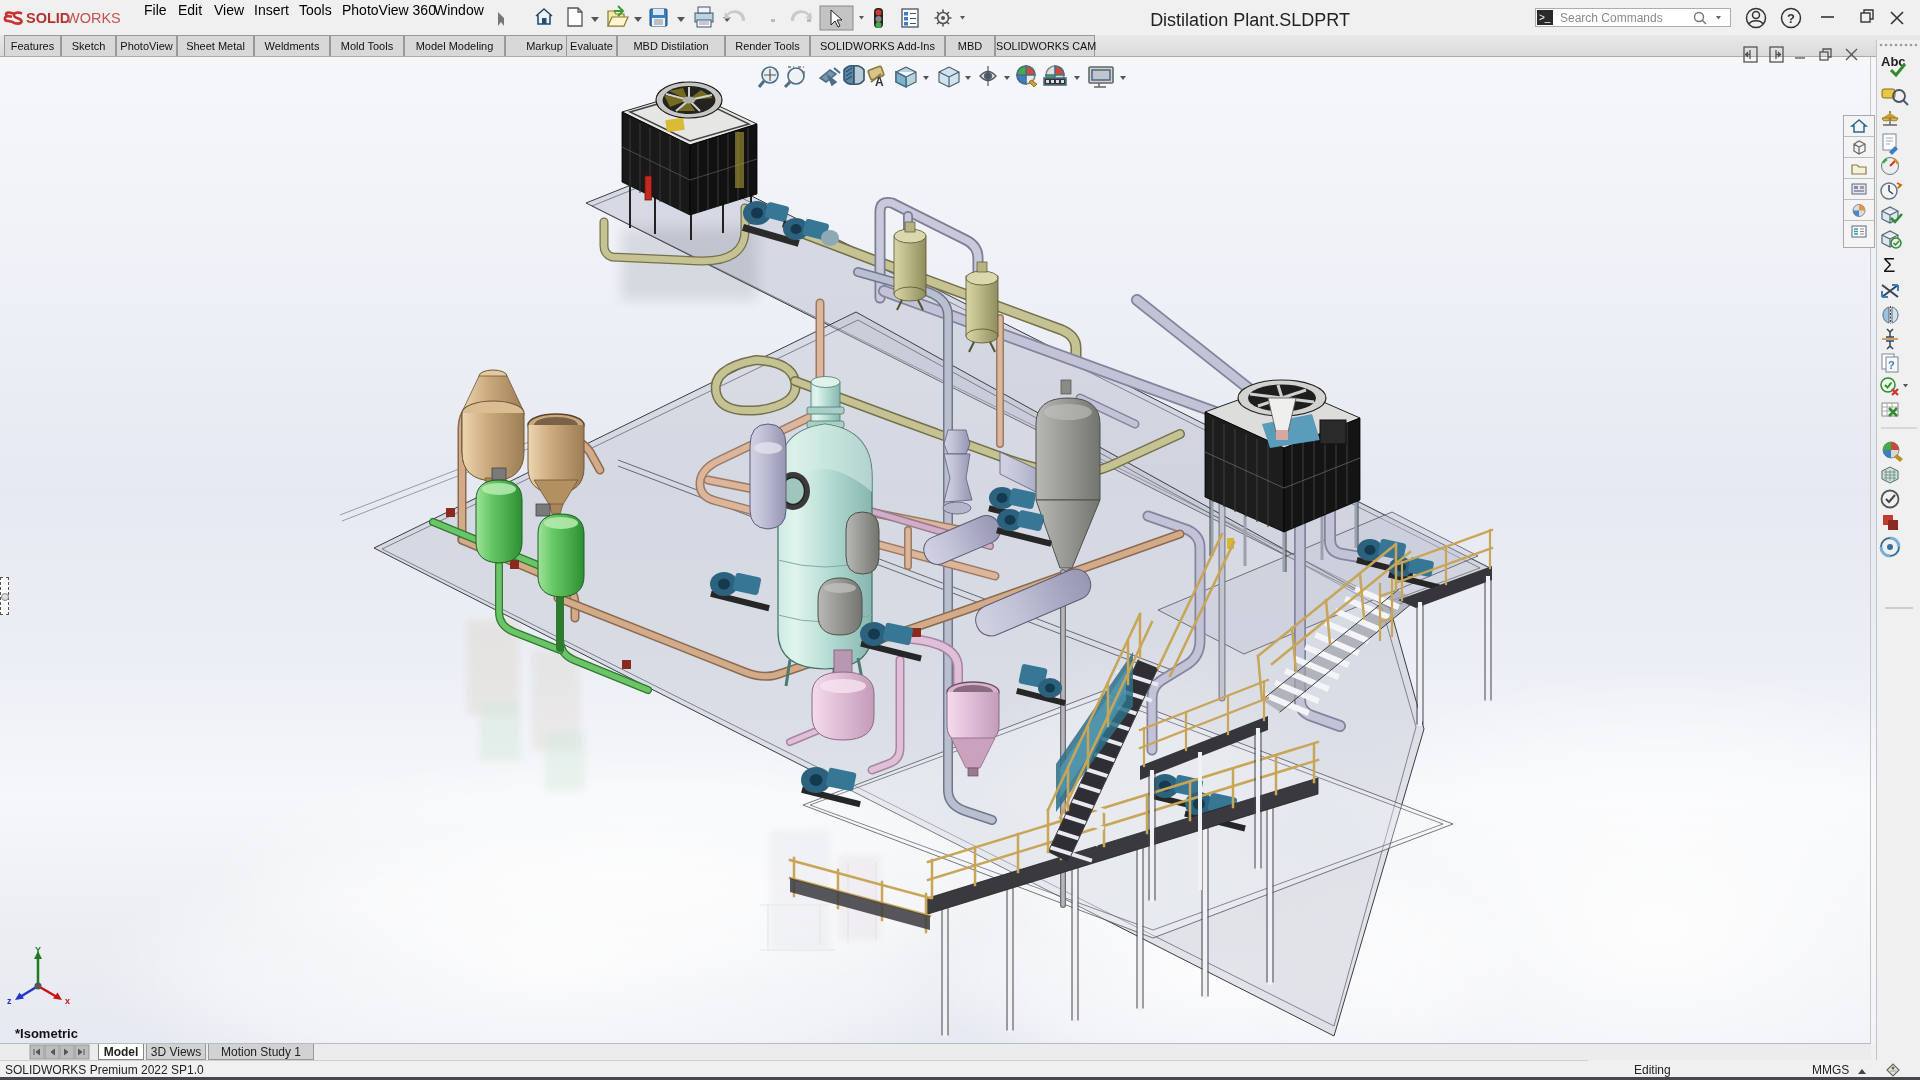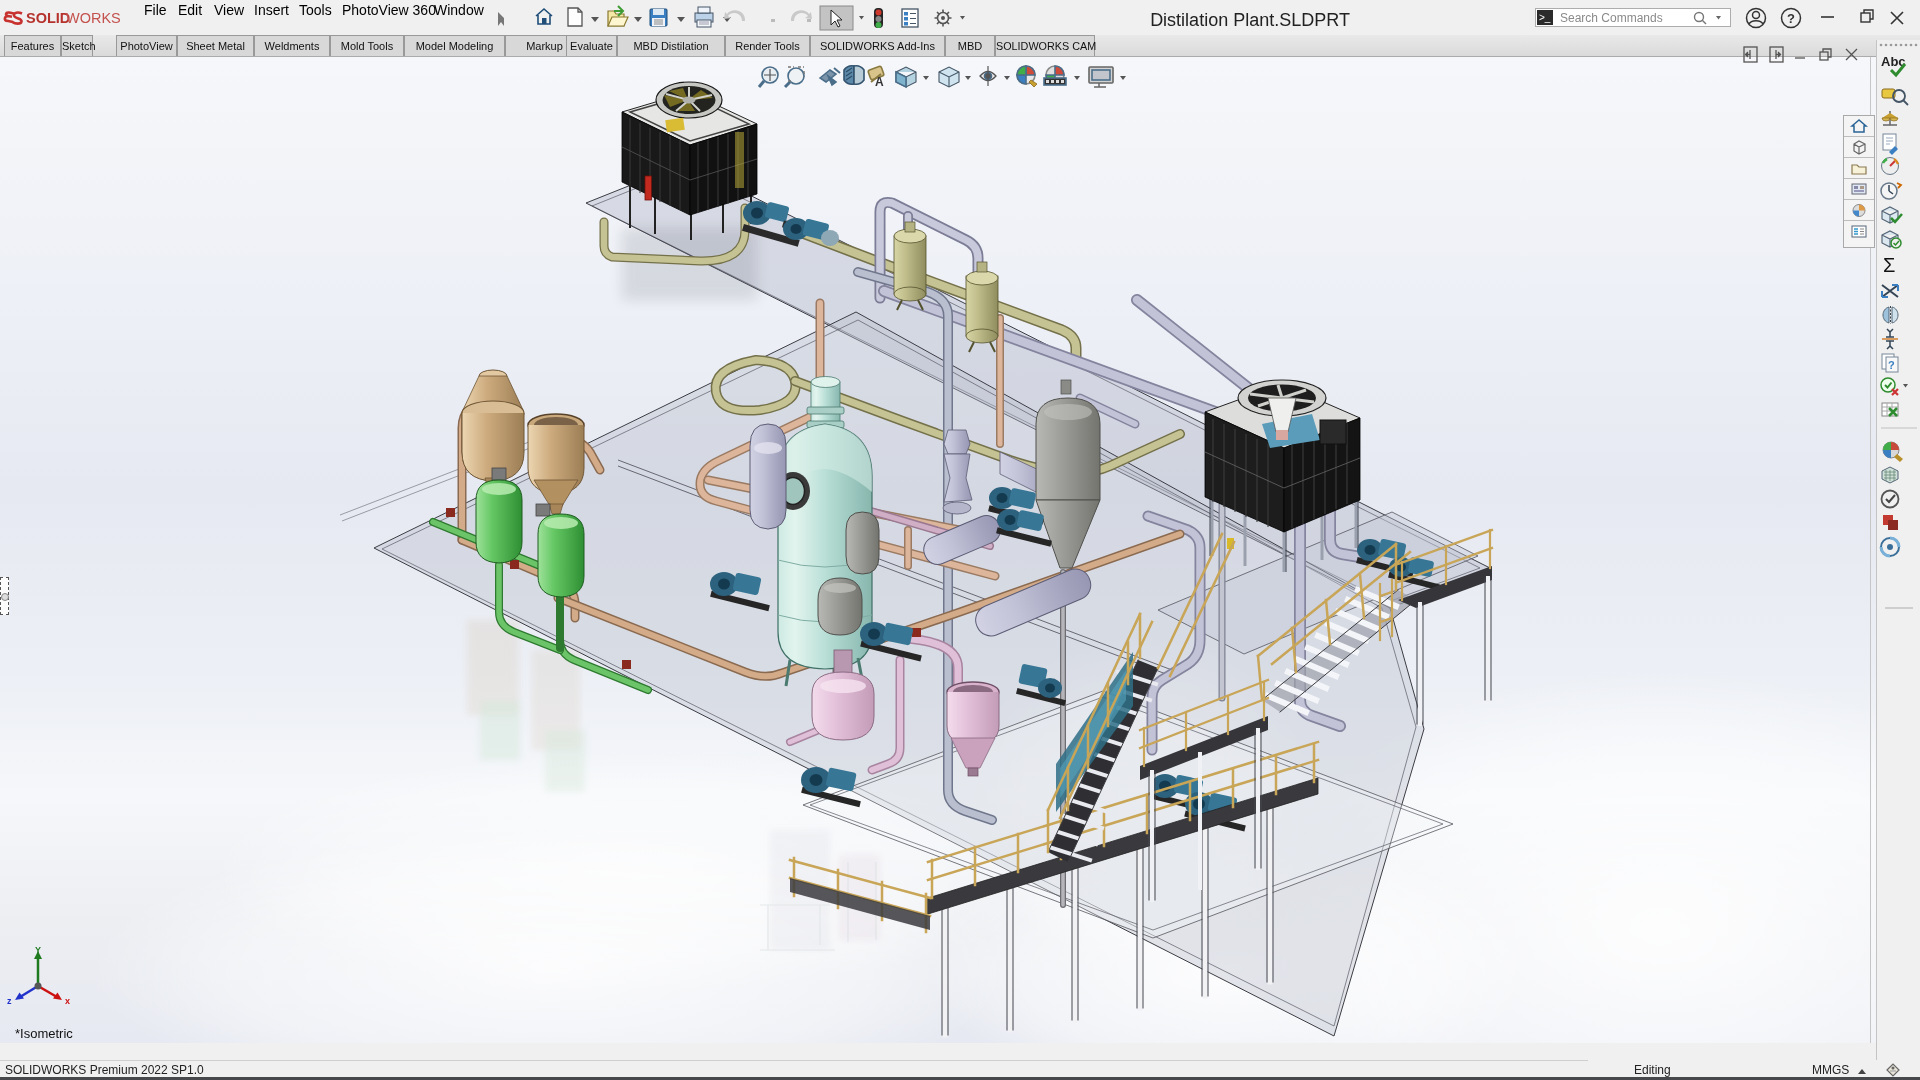--- a/index.html
+++ b/index.html
@@ -1,21 +1,21 @@
 <!DOCTYPE html>
 <html><head><meta charset="utf-8"><style>
 *{margin:0;padding:0;box-sizing:border-box}
 html,body{width:1920px;height:1080px;overflow:hidden;font-family:"Liberation Sans",sans-serif;background:#f0f0f0}
 #app{position:relative;width:1920px;height:1080px}
 #menubar{position:absolute;left:0;top:0;width:1920px;height:35px;background:#f0f0f0}
 .menu{position:absolute;top:2px;font-size:14px;color:#000000}
 #ribbon{position:absolute;left:0;top:35px;width:1920px;height:22px;background:linear-gradient(#e9e9e9,#dadada);border-bottom:1px solid #ababab}
 .rtab{position:absolute;top:0;height:21px;background:#d8d8d8;border:1px solid #999;border-bottom:none;font-size:11px;color:#111;text-align:center;line-height:20px;white-space:nowrap}
 #viewport{position:absolute;left:0;top:57px;width:1876px;height:986px;overflow:hidden}
-#isolabel{position:absolute;left:15px;top:969px;font-size:13px;font-weight:normal;color:#111}
+#isolabel{position:absolute;left:15px;top:969px;font-size:13px;font-weight:bold;color:#111}
 #tabbar{position:absolute;left:0;top:1043px;width:1871px;height:17px;background:#ececec;border-top:1px solid #bbb}
 .btab{position:absolute;top:0;height:16px;font-size:12px;color:#222;text-align:center;line-height:16px;background:#d2d2d2;border:1px solid #999;border-top:none}
 #statusbar{position:absolute;left:0;top:1060px;width:1588px;height:17px;background:#f0f0f0;border-top:1px solid #cfcfcf;font-size:12px;color:#222}
 #bottomstrip{position:absolute;left:0;top:1077px;width:1920px;height:3px;background:#46484c}
 #taskpane{position:absolute;left:1876px;top:40px;width:44px;height:1020px;background:#f0f0f0;border-left:1px solid #c4c4c4}
 #title{position:absolute;left:1100px;top:10px;width:300px;text-align:center;font-size:18px;color:#222}
 #searchbox{position:absolute;left:1535px;top:8px;width:196px;height:19px;background:#fff;border:1px solid #adadad}
 #tpstrip{position:absolute;left:1843px;top:115px;width:32px;height:133px;background:#f4f4f4;border:1px solid #a9a9a9}
 .tpcell{width:30px;height:21px;border-bottom:1px solid #bdbdbd;position:relative}
 #leftfly{position:absolute;left:0px;top:520px;width:9px;height:38px;background:#fdfdfd;border:1px dashed #555}
@@ -119,21 +119,21 @@
       <path d="M91 17 h13" stroke="#333" stroke-width="1.6"></path>
       <g fill="none" stroke="#333" stroke-width="1.4">
           <rect x="131" y="13" width="9" height="9"></rect>
           <path d="M134 13 v-3 h9 v9 h-3"></path>
         </g>
       <path d="M161 12 l12 12 M173 12 l-12 12" stroke="#333" stroke-width="1.6"></path>
     </svg>
   </div>
   <div id="ribbon">
     <span class="rtab" style="left:4px;width:57px">Features</span>
-    <span class="rtab" style="left:61px;width:32px">Sketch</span>
+    <span class="rtab" style="left:61px;width:55px">Sketch</span>
     <span class="rtab" style="left:116px;width:61px">PhotoView</span>
     <span class="rtab" style="left:177px;width:77px">Sheet Metal</span>
     <span class="rtab" style="left:254px;width:76px">Weldments</span>
     <span class="rtab" style="left:330px;width:74px">Mold Tools</span>
     <span class="rtab" style="left:404px;width:101px">Model Modeling</span>
     <span class="rtab" style="left:505px;width:79px">Markup</span>
     <span class="rtab" style="left:566px;width:51px">Evaluate</span>
     <span class="rtab" style="left:617px;width:108px">MBD Distilation</span>
     <span class="rtab" style="left:725px;width:85px">Render Tools</span>
     <span class="rtab" style="left:810px;width:135px">SOLIDWORKS Add-Ins</span>
@@ -849,20 +849,35 @@
         <path d="M10 8 l-2.5 2.5 2.5 2.5" fill="#555"></path>
       <rect x="32" y="3" width="13" height="15"></rect>
         <path d="M38 6 v9 M38 10.5 l4 0"></path>
         <path d="M40 8 l2.5 2.5 -2.5 2.5" fill="#555"></path>
       <path d="M57 14 h10"></path>
       <rect x="82" y="8" width="8" height="8"></rect>
         <path d="M85 8 v-3 h8 v8 h-3"></path>
       <path d="M108 5 l11 11 M119 5 l-11 11"></path>
     </g>
   </svg>
+  <div id="tabbar">
+    <svg width="95" height="16" style="position:absolute;left:0;top:0">
+      <rect x="30" y="1" width="14" height="14" fill="#bdbdbd" stroke="#9a9a9a"></rect>
+      <rect x="45" y="1" width="14" height="14" fill="#bdbdbd" stroke="#9a9a9a"></rect>
+      <rect x="60" y="1" width="14" height="14" fill="#bdbdbd" stroke="#9a9a9a"></rect>
+      <rect x="75" y="1" width="14" height="14" fill="#bdbdbd" stroke="#9a9a9a"></rect>
+      <path d="M34 5 v6 M40 5 l-4 3 4 3" fill="#555" stroke="#555" stroke-width="1"></path>
+      <path d="M55 5 l-4 3 4 3" fill="#555" stroke="#555" stroke-width="1"></path>
+      <path d="M64 5 l4 3 -4 3" fill="#555" stroke="#555" stroke-width="1"></path>
+      <path d="M84 5 v6 M78 5 l4 3 -4 3" fill="#555" stroke="#555" stroke-width="1"></path>
+    </svg>
+    <span class="btab" style="left:98px;width:46px;background:#fff;border-color:#888;font-weight:bold">Model</span>
+    <span class="btab" style="left:146px;width:60px">3D Views</span>
+    <span class="btab" style="left:208px;width:106px">Motion Study 1</span>
+  </div>
   <div id="statusbar">
     <span style="position:absolute;left:5px;top:2px">SOLIDWORKS Premium 2022 SP1.0</span>
     <span style="position:absolute;left:1634px;top:2px">Editing Part</span>
     <span style="position:absolute;left:1812px;top:2px">MMGS</span>
     <svg width="12" height="8" style="position:absolute;left:1856px;top:7px">
         <path d="M2 6 l4 -5 4 5z" fill="#444"></path>
       </svg>
     <svg width="20" height="16" style="position:absolute;left:1884px;top:1px">
         <path d="M3 8 L9 2 L15 8 L9 14 Z" fill="#e8e4d8" stroke="#666" stroke-width="1.2"></path>
         <circle cx="9" cy="6" r="1.5" fill="#666"></circle>

